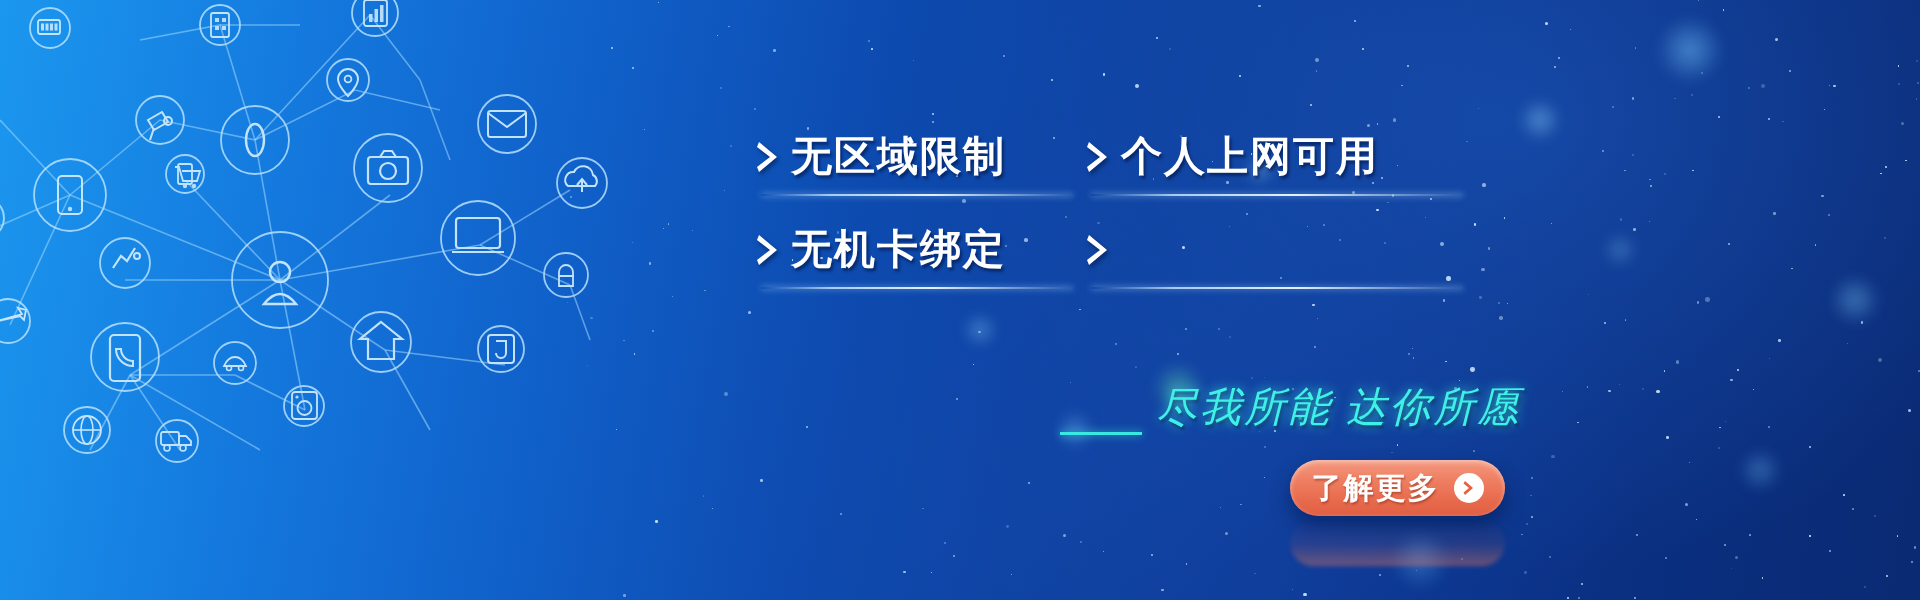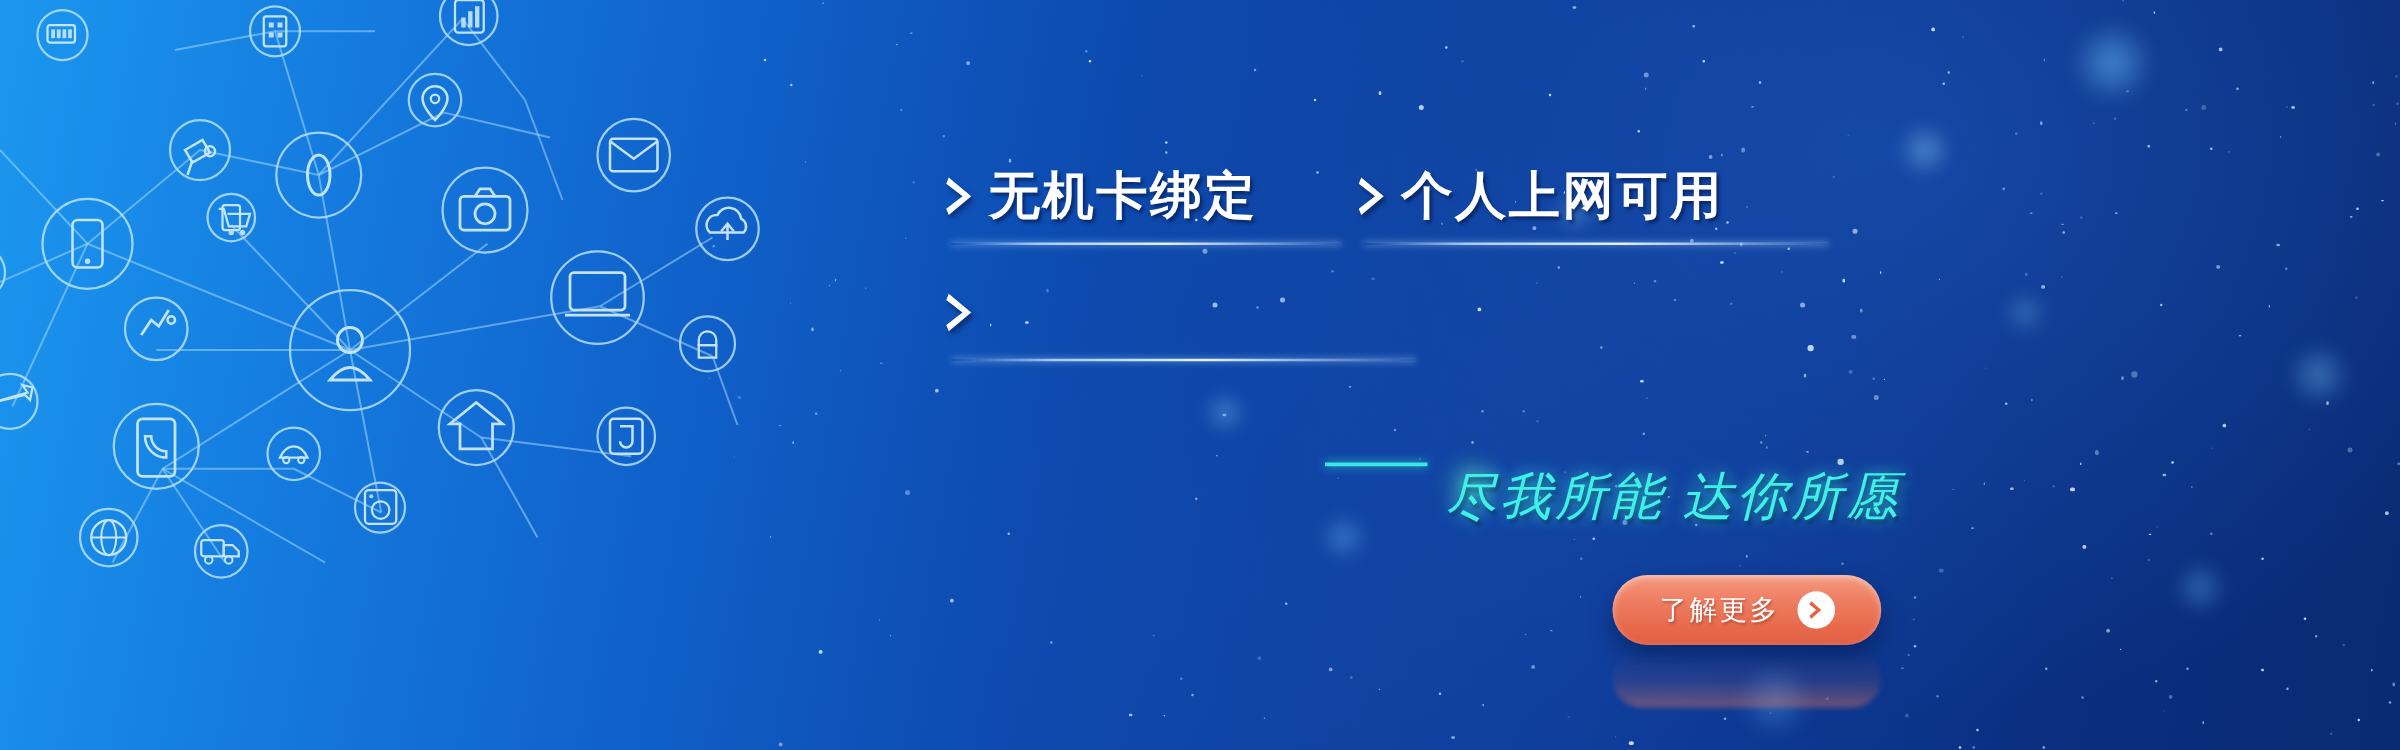--- a/index.html
+++ b/index.html
@@ -41,22 +41,22 @@
   }
   .uline{
     position:absolute; left:6px; bottom:22px; width:312px; height:2px;
     background:linear-gradient(90deg, rgba(150,205,255,0) 0%, rgba(190,225,255,.85) 22%, rgba(225,243,255,1) 55%, rgba(150,205,255,.15) 100%);
     box-shadow:0 0 6px rgba(170,215,255,.75);
   }
   .fcell.wide .uline{width:372px;}
 
   
   .tagline{
-    position:absolute; left:315px; top:370px;
-    display:flex; align-items:flex-start;
+    position:absolute; left:315px; top:380px;
+    display:flex; align-items:flex-end;
   }
   .tag-dash{
     width:82px;height:3px;margin-right:14px;
     background:#39e8e0; box-shadow:0 0 8px rgba(57,232,224,.8);
   }
   .tag-text{
     font-family:"Liberation Serif","DejaVu Serif",serif;
     font-size:41px; color:#3ef0e6; white-space:nowrap; letter-spacing:3px;
     font-style:italic;
     text-shadow:0 0 12px rgba(60,235,225,.85), 2px 3px 3px rgba(3,20,65,.6);
@@ -64,21 +64,21 @@
 
   
   .btn-wrap{position:absolute; left:545px; top:460px; width:215px;}
   .btn{
     position:relative; width:215px; height:56px; border-radius:28px;
     border:0; cursor:pointer; display:flex; align-items:center; justify-content:center;
     background:linear-gradient(180deg,#f4997f 0%,#ef7f63 35%,#e86a4d 72%,#e05f43 100%);
     box-shadow:0 10px 20px rgba(3,18,60,.45), inset 0 2px 5px rgba(255,255,255,.45);
   }
   .btn-label{
-    font-size:22px;color:#fff;letter-spacing:2px;font-weight:400;
+    font-size:30px;color:#fff;letter-spacing:2px;font-weight:700;
     text-shadow:1px 2px 2px rgba(130,40,20,.45);
   }
   .btn-arrow{
     width:30px;height:30px;border-radius:50%;background:#fff;margin-left:14px;
     display:flex;align-items:center;justify-content:center;flex:0 0 auto;
   }
   .btn-arrow svg{display:block;}
   .btn-reflect{
     position:absolute;left:0;top:60px;width:215px;height:46px;border-radius:28px;
     background:linear-gradient(180deg,rgba(236,120,92,.42) 0%, rgba(226,104,76,.12) 45%, rgba(226,104,76,0) 100%);
@@ -557,37 +557,48 @@
 
     <div class="feature-grid">
       <div class="frow">
         <div class="fcell">
           <div class="fitem">
             <span class="chev">
               <svg width="26" height="34" viewBox="0 0 26 34">
                   <path d="M4 2 L22 17 L4 32 L2 27 L15 17 L2 7 Z" fill="#ffffff"></path>
                 </svg>
             </span>
-            <span class="ftext">无机卡绑定</span>
+            <span class="ftext">无区域限制</span>
           </div>
           <div class="uline"></div>
         </div>
         <div class="fcell wide">
           <div class="fitem">
             <span class="chev">
               <svg width="26" height="34" viewBox="0 0 26 34">
                   <path d="M4 2 L22 17 L4 32 L2 27 L15 17 L2 7 Z" fill="#ffffff"></path>
                 </svg>
             </span>
             <span class="ftext">个人上网可用</span>
           </div>
           <div class="uline"></div>
         </div>
       </div>
       <div class="frow">
+        <div class="fcell">
+          <div class="fitem">
+            <span class="chev">
+              <svg width="26" height="34" viewBox="0 0 26 34">
+                  <path d="M4 2 L22 17 L4 32 L2 27 L15 17 L2 7 Z" fill="#ffffff"></path>
+                </svg>
+            </span>
+            <span class="ftext">无机卡绑定</span>
+          </div>
+          <div class="uline"></div>
+        </div>
         <div class="fcell wide">
           <div class="fitem">
             <span class="chev">
               <svg width="26" height="34" viewBox="0 0 26 34">
                   <path d="M4 2 L22 17 L4 32 L2 27 L15 17 L2 7 Z" fill="#ffffff"></path>
                 </svg>
             </span>
           </div>
           <div class="uline"></div>
         </div>

